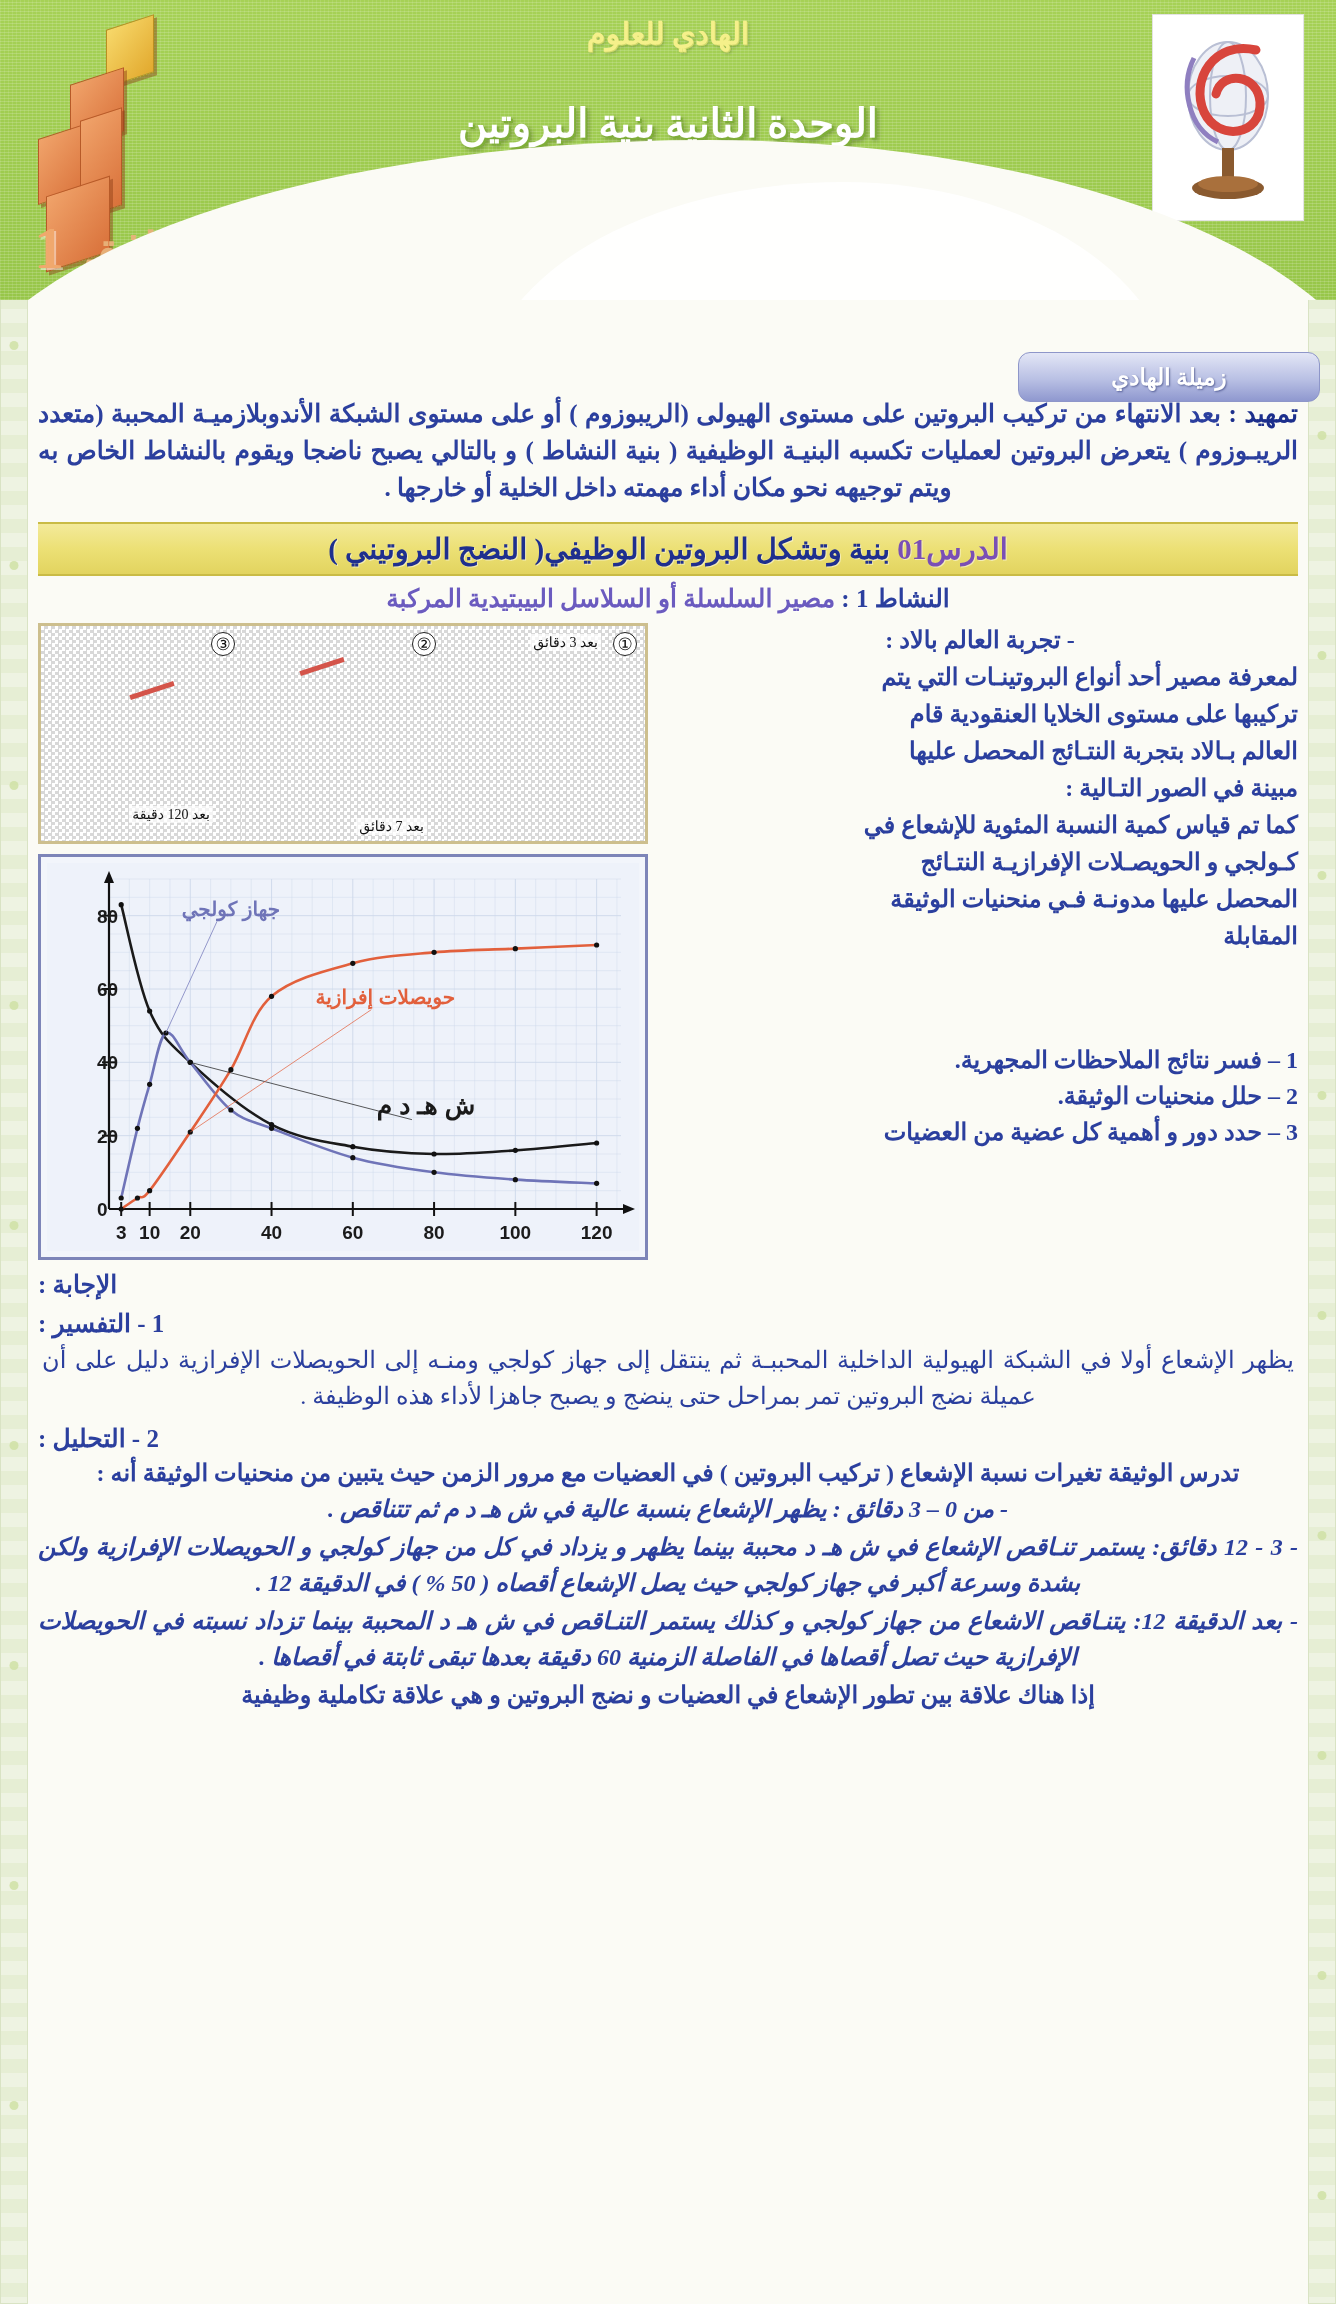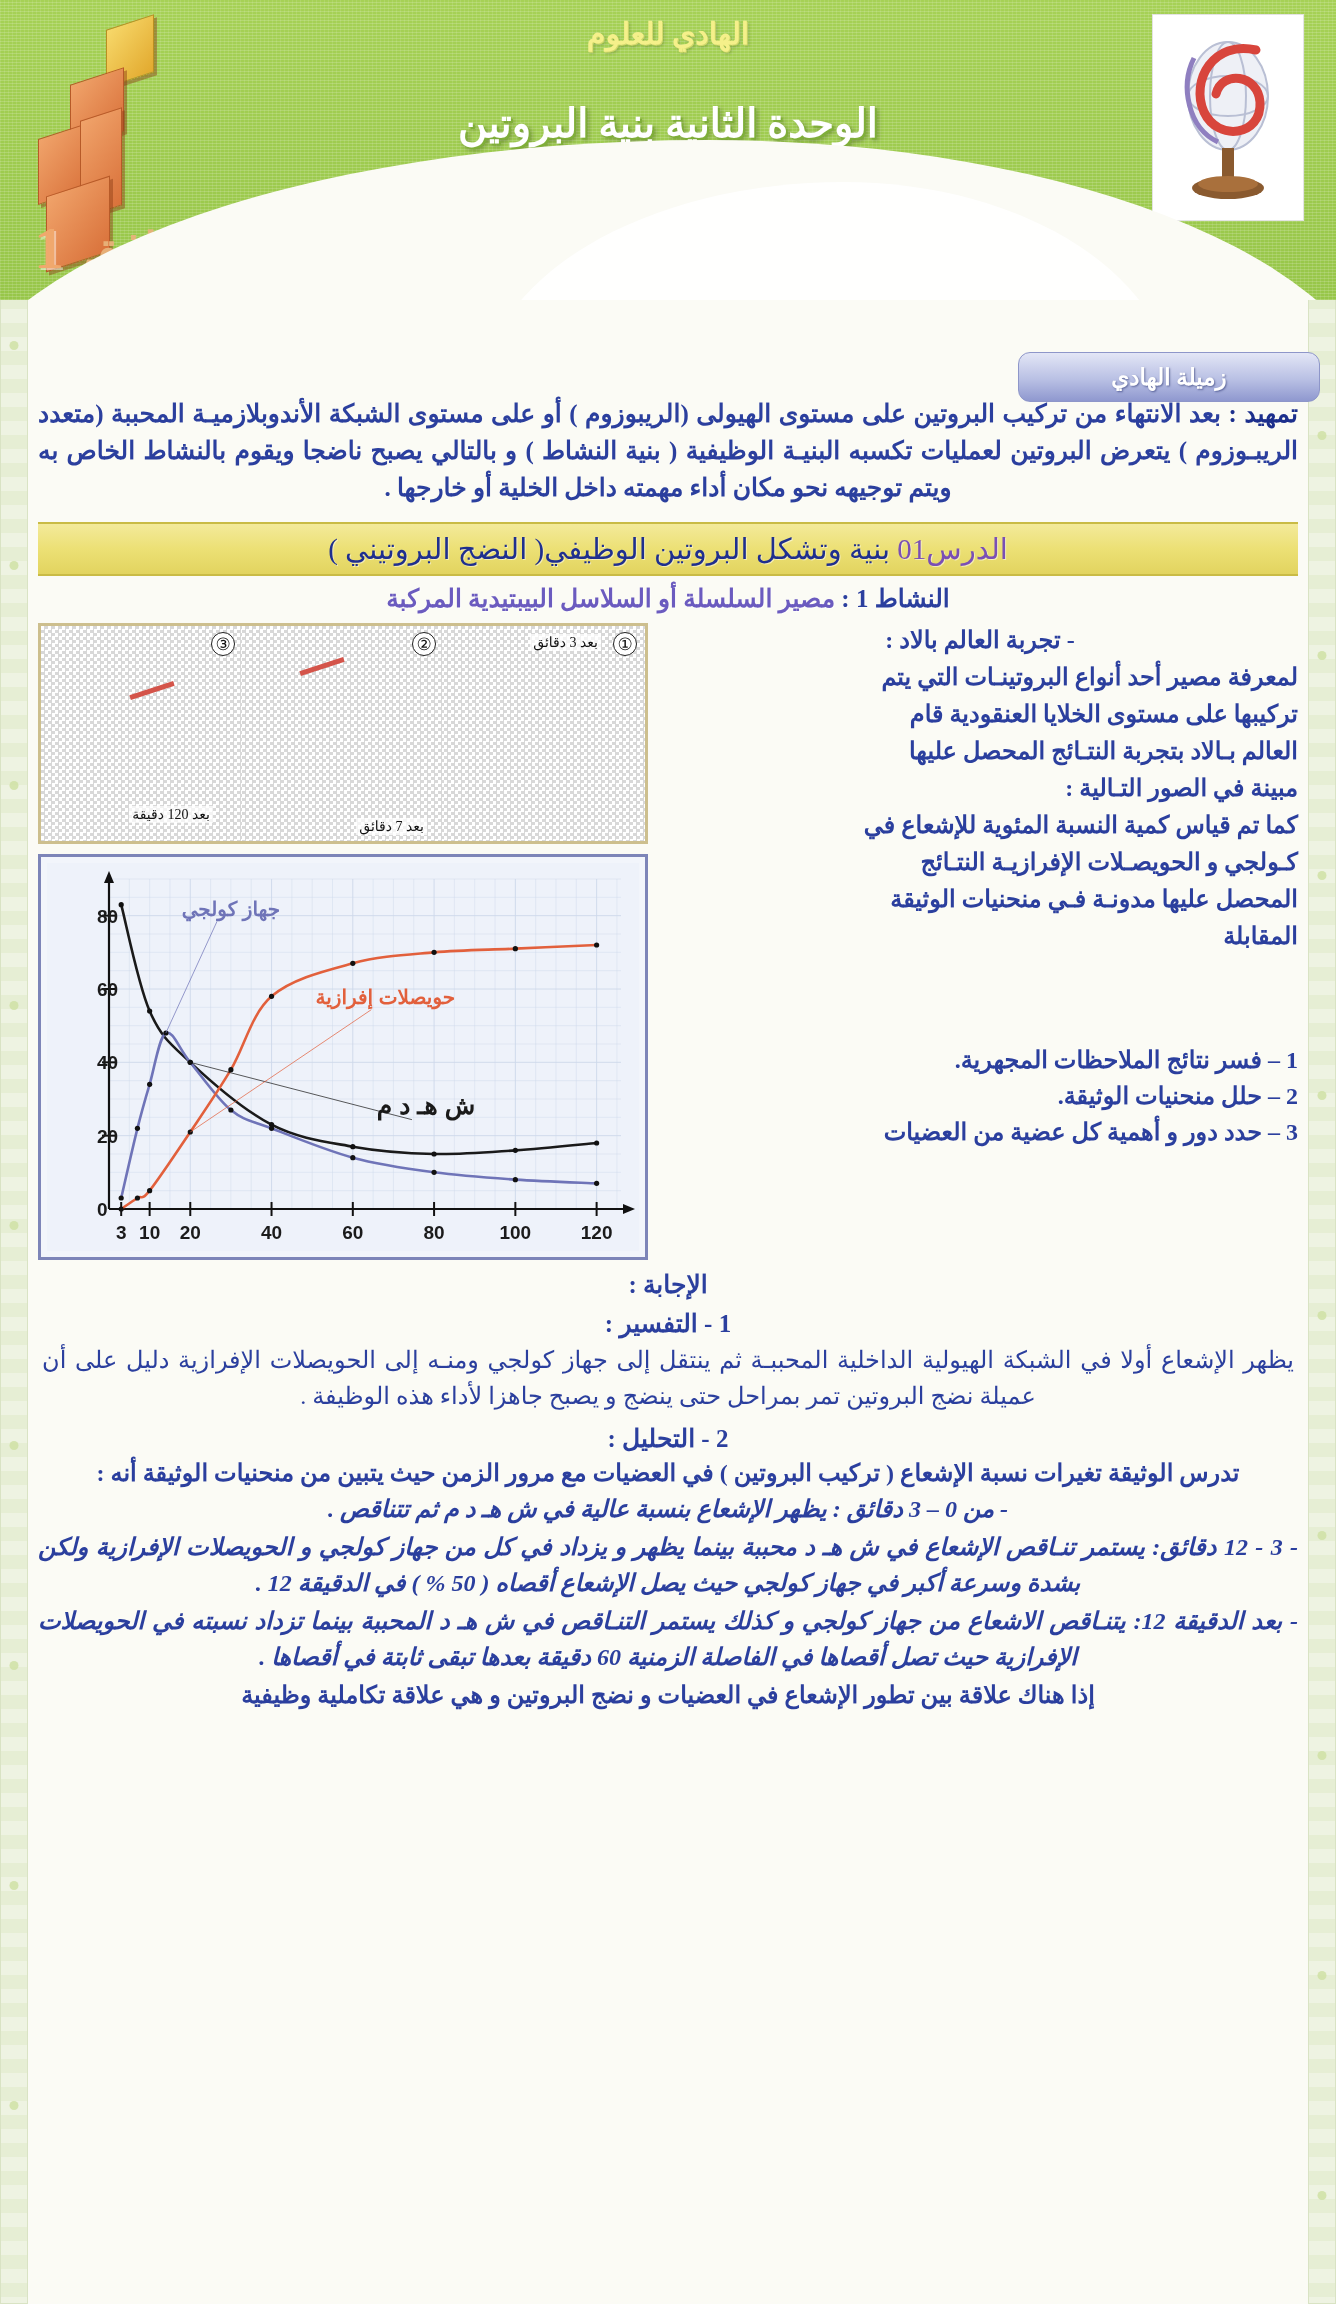--- a/index.html
+++ b/index.html
@@ -130,21 +130,21 @@
     margin:0 0 16px 0;
   }
   .para .lead{color:#1c2f8c;}
 
   
   .lesson-bar{
     margin:14px 0 6px 0;
     background:linear-gradient(180deg,#f3ea9a 0%,#ece075 50%,#e2d45f 100%);
     border-top:2px solid #c9bb45;border-bottom:2px solid #c9bb45;
     padding:8px 0;text-align:center;
-    color:#1f2f8e;font-weight:normal;font-size:29px;
+    color:#1f2f8e;font-weight:bold;font-size:29px;
     text-shadow:1px 1px 0 rgba(255,255,255,.5);
   }
   .lesson-bar .lnum{color:#7a4fb5;}
 
   .activity{
     color:#6b5bbf;font-weight:bold;font-size:25px;
     text-align:center;margin:8px 0 10px 0;
     text-shadow:1px 1px 0 rgba(255,255,255,.6);
   }
   .activity .act-key{color:#2b3f9e;}
@@ -202,21 +202,21 @@
   .chartbox{
     width:604px;height:400px;margin-top:10px;
     border:3px solid #7d85b8;background:#f2f5fb;position:relative;
   }
   .chart-inner{position:absolute;inset:6px;}
   svg{display:block;}
   .axlabel{font-family:"Liberation Sans",sans-serif;font-size:19px;font-weight:bold;fill:#1b1b1b;}
   .serieslabel{font-family:"Liberation Sans",sans-serif;font-weight:bold;}
 
   .ans-head{
-    color:#2b3f9e;font-weight:bold;font-size:25px;text-align:center;margin:10px 0 2px 0;
+    color:#2b3f9e;font-weight:bold;font-size:25px;text-align:left;margin:10px 0 2px 0;
   }
   .bullets{margin:0;padding:0;list-style:none;}
   .bullets li{
     color:#2b3f9e;font-weight:bold;font-size:24px;line-height:1.5;
     text-align:justify;text-align-last:center;margin-bottom:2px;font-style:italic;
   }
   .final{
     color:#2b3f9e;font-weight:bold;font-size:24px;text-align:center;margin-top:6px;
   }
 </style>

